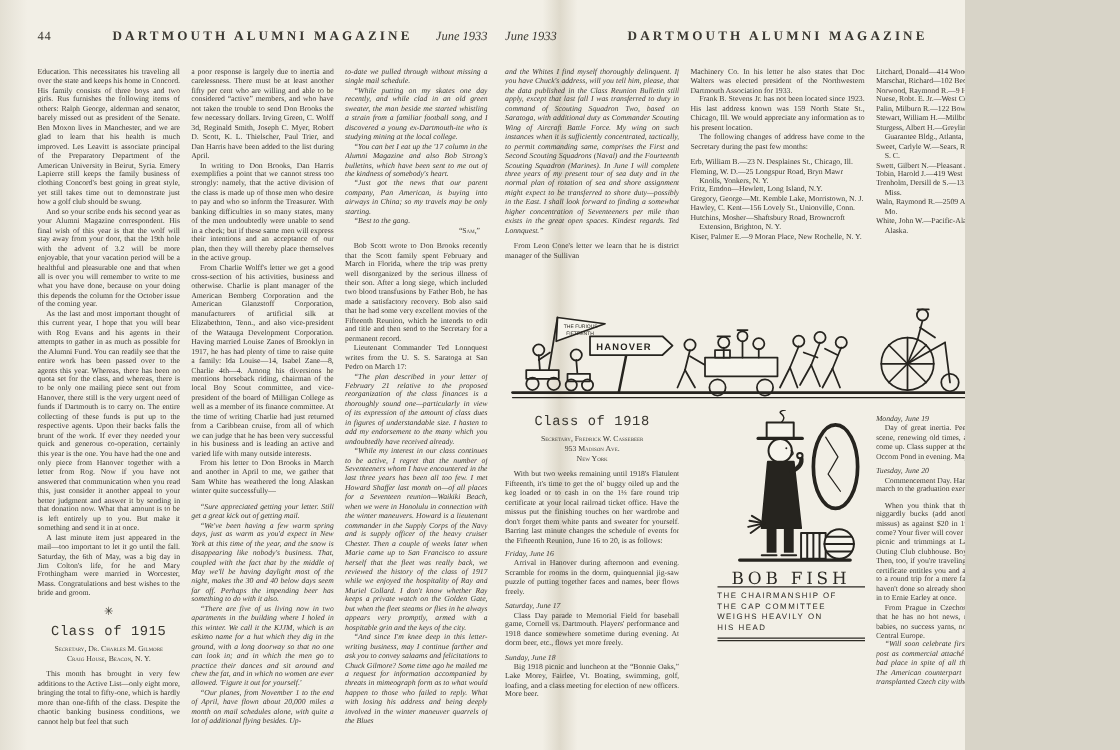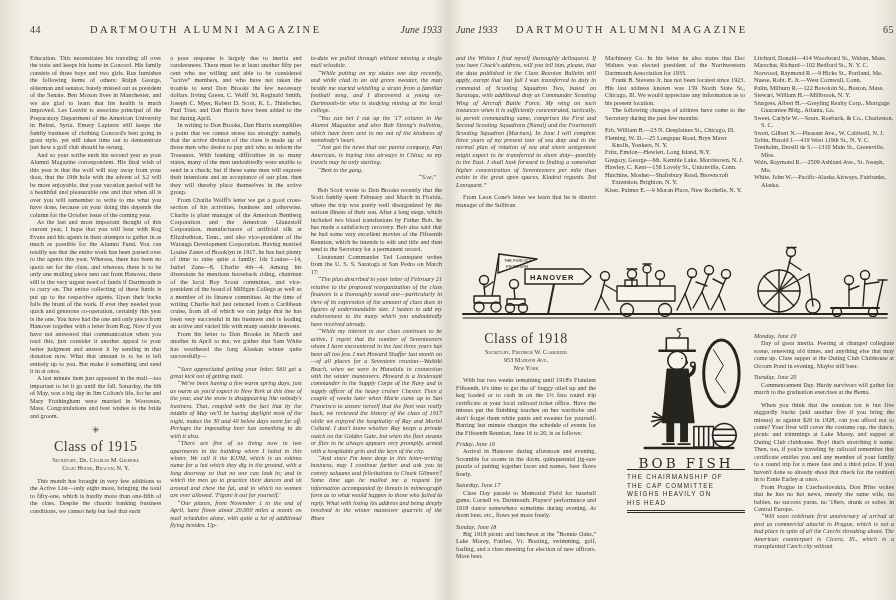--- a/index.html
+++ b/index.html
@@ -1,45 +1,45 @@
 <!DOCTYPE html>
 <html><head>
 <meta charset="utf-8">
 <style>
   html,body{margin:0;padding:0;background:#d8d4c8;}
   .scan{
-    position:relative;width:896px;height:600px;overflow:hidden;
+    position:relative;width:772px;height:600px;overflow:hidden;
     background:
       linear-gradient(90deg,#e3dfd3 0px,#f2efe6 22px,#f2efe6 434px,#ded9cb 448px,#f2efe6 462px,#f2efe6 874px,#e3dfd3 896px);
     font-family:"Liberation Serif","DejaVu Serif",serif;
     color:#3a3831;
   }
   .spread{display:flex;padding-top:24px;}
   .page{box-sizing:border-box;}
   .page-left{width:412px;margin-left:30px;}
   .page-right{width:438px;margin-left:14px;}
   .page-header{display:flex;justify-content:space-between;align-items:baseline;height:18px;margin-bottom:12px;}
   .page-num{font-size:10px;letter-spacing:.5px;width:60px;}
   .page-num.right{text-align:right;}
-  .mag-title{font-size:10.5px;letter-spacing:2.5px;text-align:left;flex:1;white-space:nowrap;}
+  .mag-title{font-size:10.5px;letter-spacing:2.5px;text-align:center;flex:1;white-space:nowrap;font-weight:bold;}
   .issue-date{font-style:italic;font-size:10px;width:60px;}
   .issue-date.right{text-align:right;}
 
   .cols{display:flex;gap:9px;}
   .col{flex:1;overflow:hidden;font-size:6.2px;line-height:7.45px;}
   .cols-main{height:538px;}
   .cols-top{height:186px;}
   .cols-bottom{height:258px;}
 
   .para{text-align:justify;text-indent:7px;margin:0;}
   .para.first{text-indent:0;}
   .para.italic{font-style:italic;}
   .para.sig{text-align:right;font-variant:small-caps;text-indent:0;padding-right:6px;}
   .para.ornament{text-align:center;text-indent:0;font-size:9px;line-height:12px;margin:5px 0 4px;font-family:"DejaVu Sans",sans-serif;}
-  .para.h1{text-align:center;text-indent:0;font-size:14px;line-height:13px;margin:4px 0 3px;letter-spacing:.5px;}
+  .para.h1{text-align:center;text-indent:0;font-size:11px;line-height:13px;margin:4px 0 3px;letter-spacing:.5px;font-family:Liberation Mono, monospace;}
   .para.secline{text-align:center;text-indent:0;font-variant:small-caps;line-height:7.8px;}
   .para.entry{text-align:left;text-indent:-7px;padding-left:7px;}
   .para.gap{margin-top:5px;}
   .para.date{font-style:italic;text-indent:0;text-align:left;margin-top:4px;}
 
   .cartoon-strip{height:88px;position:relative;}
   .cartoon-strip svg{display:block;margin:0 auto;}
   .illus-col{display:flex;flex-direction:column;align-items:flex-end;overflow:hidden;}
   .bobfish-caption{width:118px;font-family:"Liberation Sans","DejaVu Sans",sans-serif;color:#2c2a24;}
   .bobfish-name{font-family:"DejaVu Serif",serif;font-size:13.5px;letter-spacing:3px;text-align:center;border-bottom:1px solid #2c2a24;padding-bottom:2px;margin-top:2px;}

